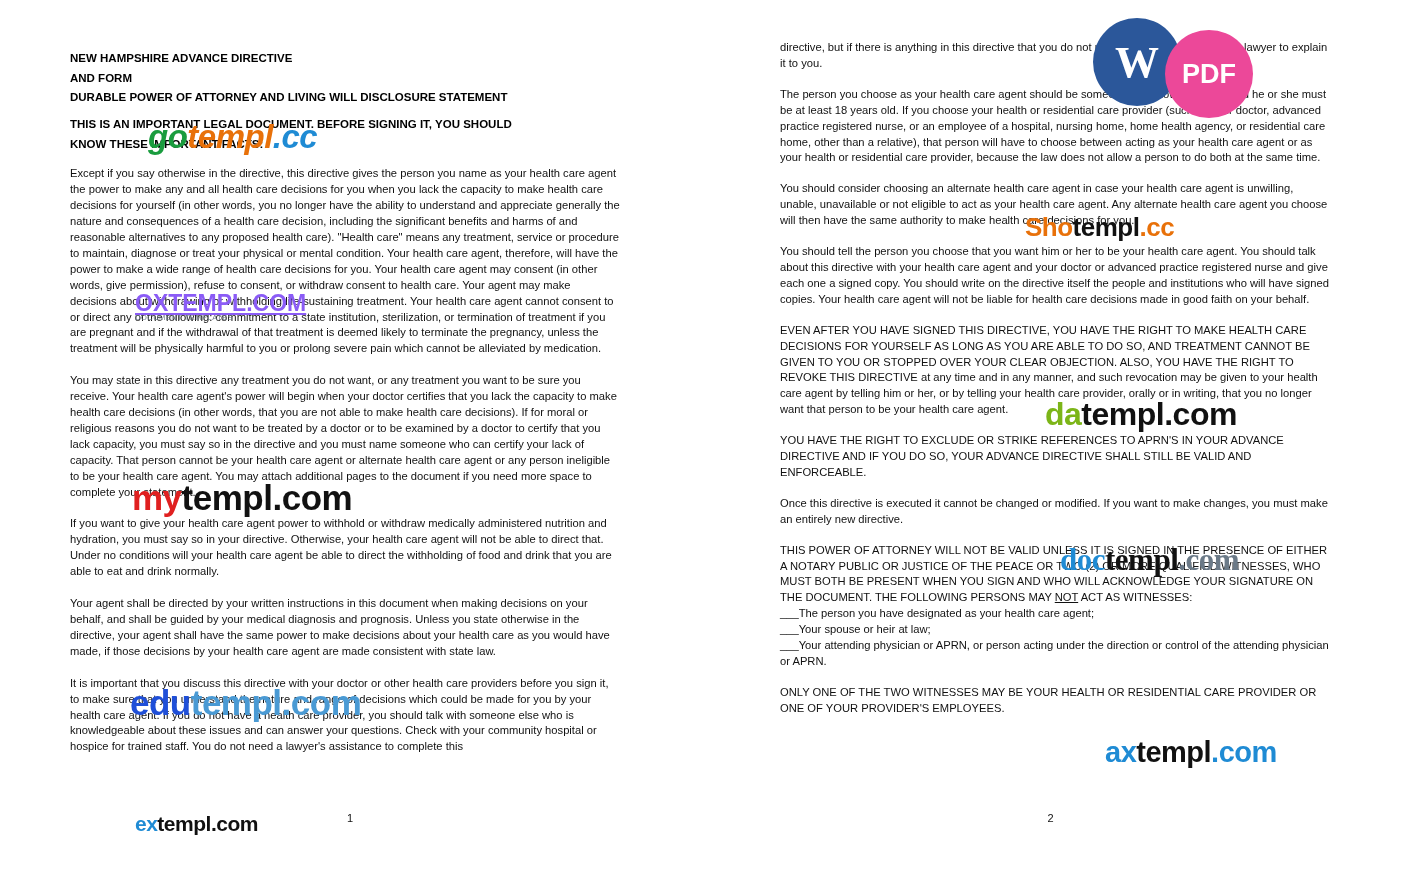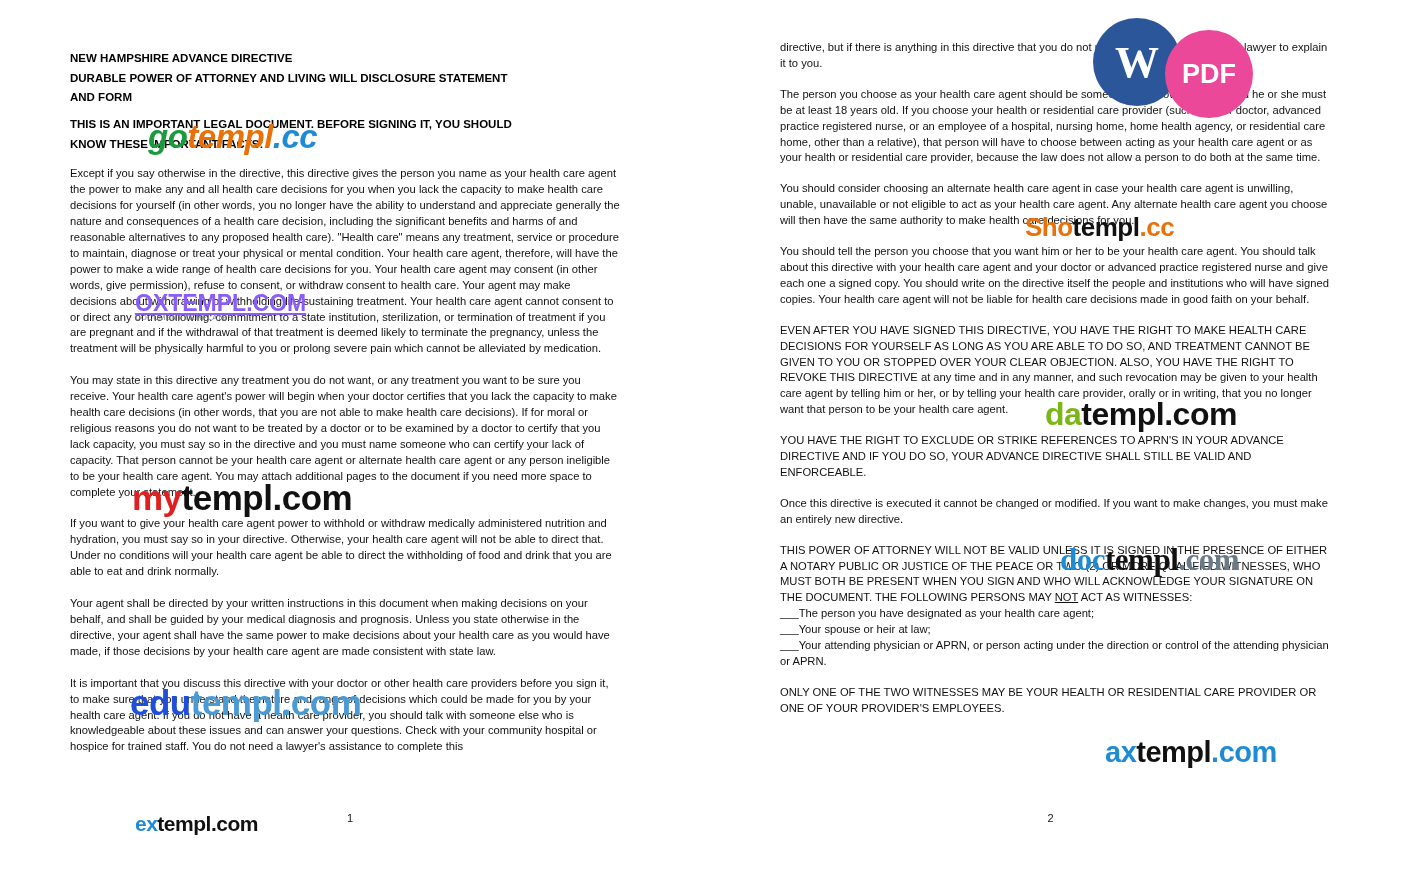--- a/index.html
+++ b/index.html
@@ -157,22 +157,22 @@
 </style>
 </head>
 <body>
 
 <div class="page-wrap">
 
   <div class="page page-left">
 
     <div class="title-block">
       <div class="title-line">NEW HAMPSHIRE ADVANCE DIRECTIVE</div>
+      <div class="title-line">AND FORM</div>
       <div class="title-line">DURABLE POWER OF ATTORNEY AND LIVING WILL DISCLOSURE STATEMENT</div>
-      <div class="title-line">AND FORM</div>
       <div class="title-line spaced">THIS IS AN IMPORTANT LEGAL DOCUMENT. BEFORE SIGNING IT, YOU SHOULD</div>
       <div class="title-line">KNOW THESE IMPORTANT FACTS:</div>
     </div>
 
     <p class="body">Except if you say otherwise in the directive, this directive gives the person you name as your health care agent the power to make any and all health care decisions for you when you lack the capacity to make health care decisions for yourself (in other words, you no longer have the ability to understand and appreciate generally the nature and consequences of a health care decision, including the significant benefits and harms of and reasonable alternatives to any proposed health care). "Health care" means any treatment, service or procedure to maintain, diagnose or treat your physical or mental condition. Your health care agent, therefore, will have the power to make a wide range of health care decisions for you. Your health care agent may consent (in other words, give permission), refuse to consent, or withdraw consent to health care. Your agent may make decisions about withdrawing or withholding life-sustaining treatment. Your health care agent cannot consent to or direct any of the following: commitment to a state institution, sterilization, or termination of treatment if you are pregnant and if the withdrawal of that treatment is deemed likely to terminate the pregnancy, unless the treatment will be physically harmful to you or prolong severe pain which cannot be alleviated by medication.</p>
     <p class="body">You may state in this directive any treatment you do not want, or any treatment you want to be sure you receive. Your health care agent's power will begin when your doctor certifies that you lack the capacity to make health care decisions (in other words, that you are not able to make health care decisions). If for moral or religious reasons you do not want to be treated by a doctor or to be examined by a doctor to certify that you lack capacity, you must say so in the directive and you must name someone who can certify your lack of capacity. That person cannot be your health care agent or alternate health care agent or any person ineligible to be your health care agent. You may attach additional pages to the document if you need more space to complete your statement.</p>
     <p class="body">If you want to give your health care agent power to withhold or withdraw medically administered nutrition and hydration, you must say so in your directive. Otherwise, your health care agent will not be able to direct that. Under no conditions will your health care agent be able to direct the withholding of food and drink that you are able to eat and drink normally.</p>
     <p class="body">Your agent shall be directed by your written instructions in this document when making decisions on your behalf, and shall be guided by your medical diagnosis and prognosis. Unless you state otherwise in the directive, your agent shall have the same power to make decisions about your health care as you would have made, if those decisions by your health care agent are made consistent with state law.</p>
     <p class="body">It is important that you discuss this directive with your doctor or other health care providers before you sign it, to make sure that you understand the nature and range of decisions which could be made for you by your health care agent. If you do not have a health care provider, you should talk with someone else who is knowledgeable about these issues and can answer your questions. Check with your community hospital or hospice for trained staff. You do not need a lawyer's assistance to complete this</p>
 

